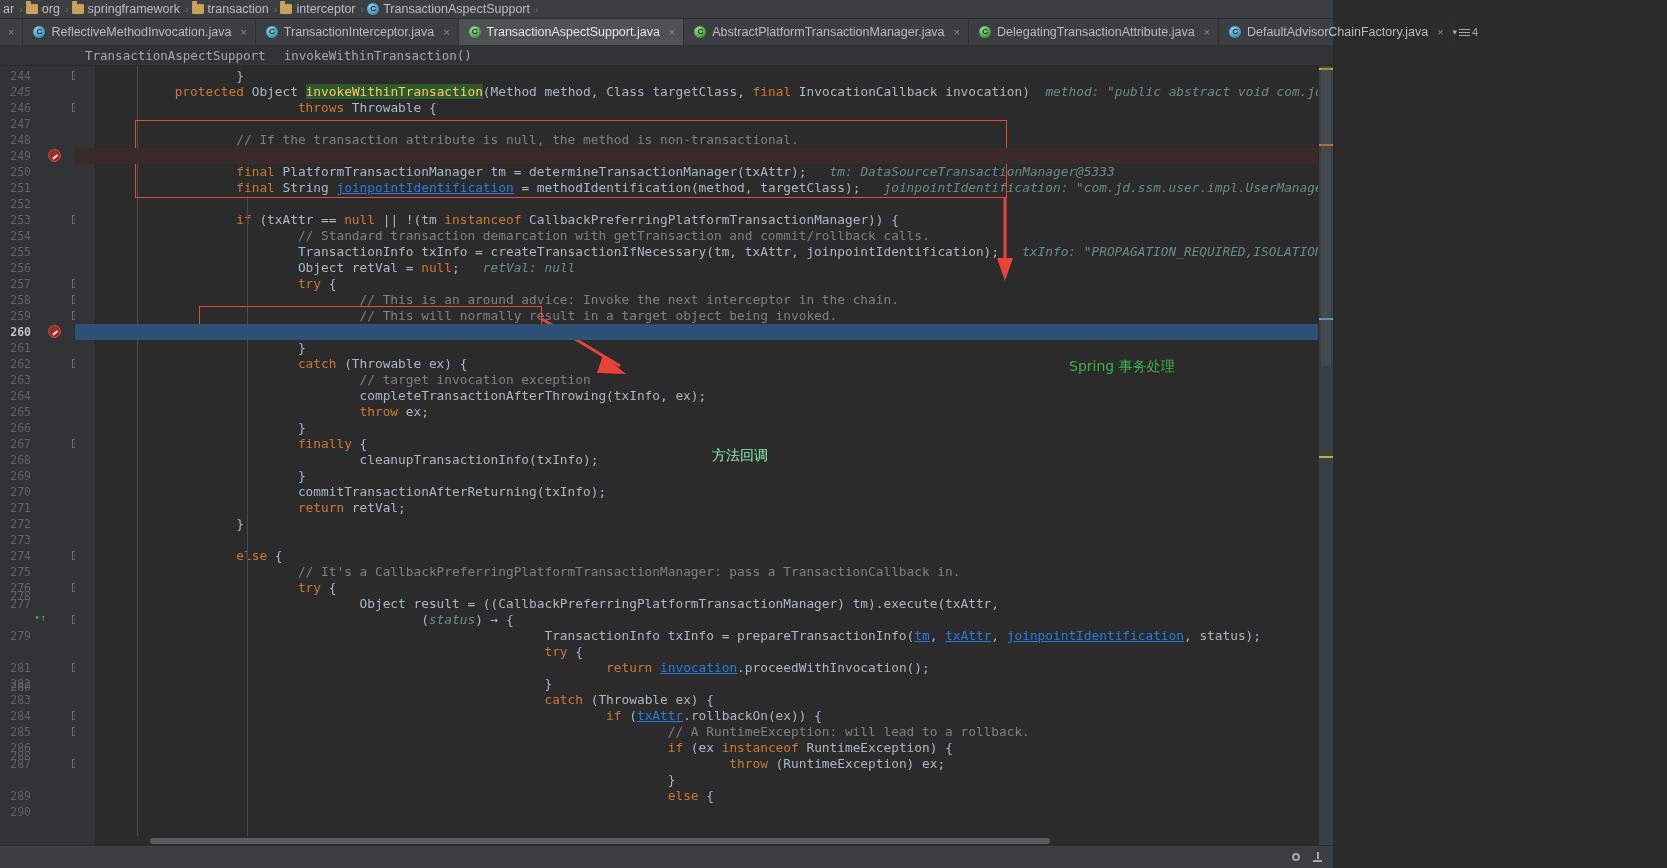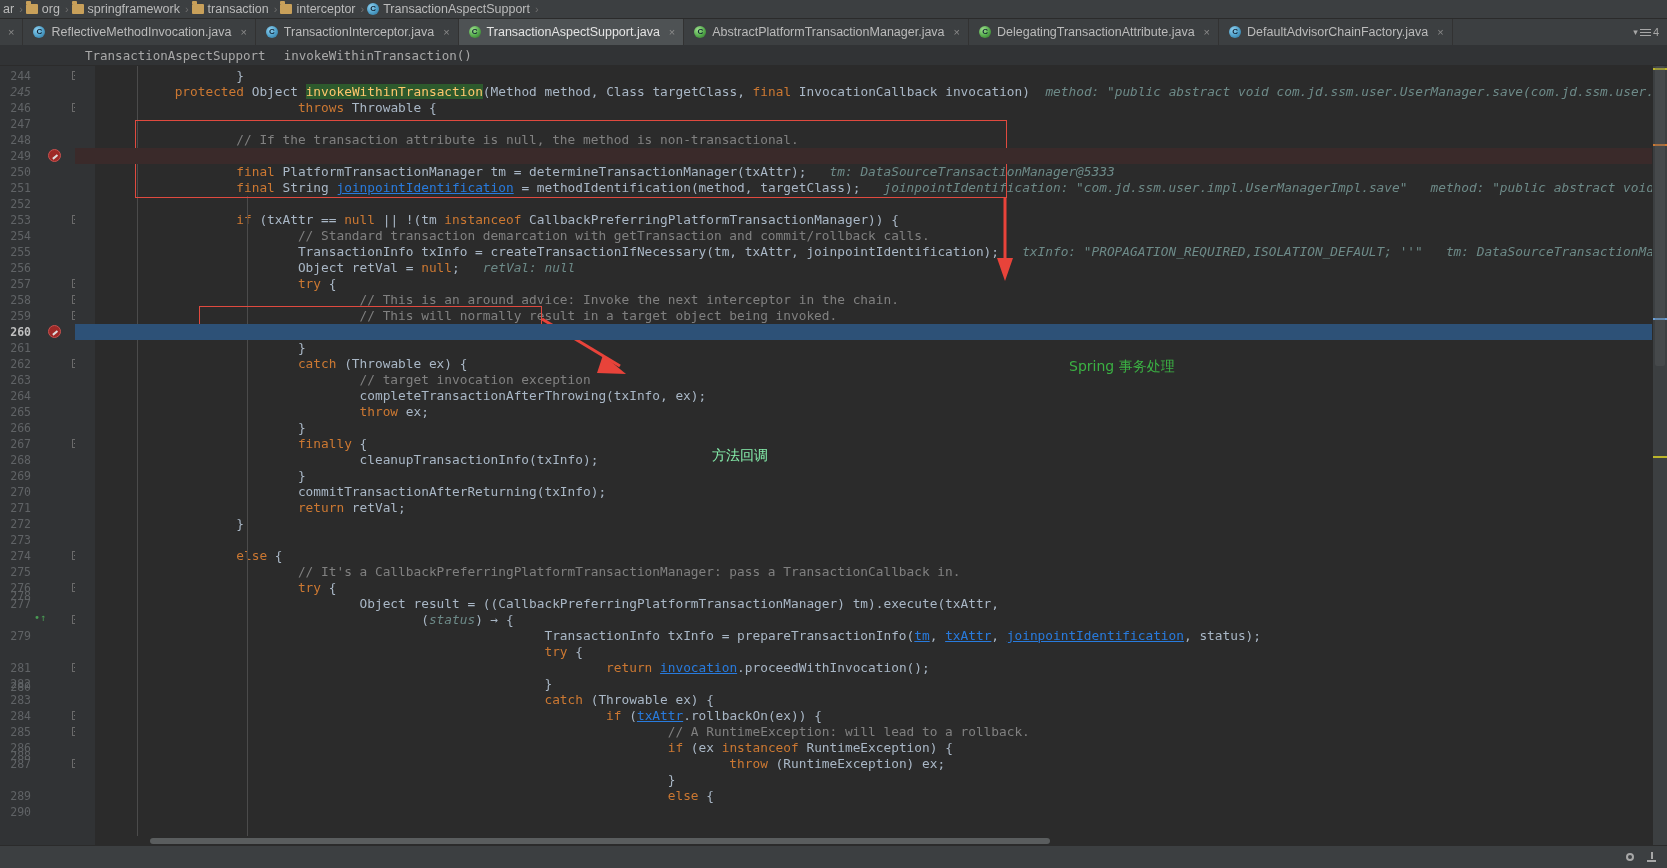--- a/index.html
+++ b/index.html
@@ -2,21 +2,21 @@
 <html><head>
 <meta charset="utf-8">
 <style>
   html,body{margin:0;padding:0;background:#2b2b2b;}
   body{
     width:1667px;height:868px;overflow:hidden;
     font-family:"Liberation Sans", sans-serif;
     color:#a9b7c6;
     -webkit-font-smoothing:antialiased;
   }
-  .ide{position:relative;width:1667px;height:868px;background:#2b2b2b;display:flex;flex-direction:column;}
+  .ide{position:relative;width:1333px;height:868px;background:#2b2b2b;display:flex;flex-direction:column;}
 
   
   .navbar{
     height:18px;background:#3c3f41;display:flex;align-items:center;
     font-size:12.5px;color:#bbbbbb;padding-left:0px;flex:0 0 auto;
     border-bottom:1px solid #2b2b2b;
   }
   .nav-item{display:flex;align-items:center;gap:4px;padding:0 5px 0 3px;height:18px;white-space:nowrap;}
   .nav-sep{color:#6e6e6e;font-size:11px;}
   .ficon{

